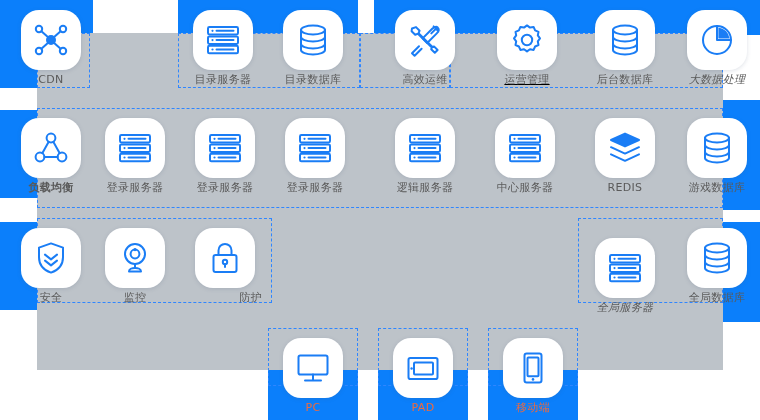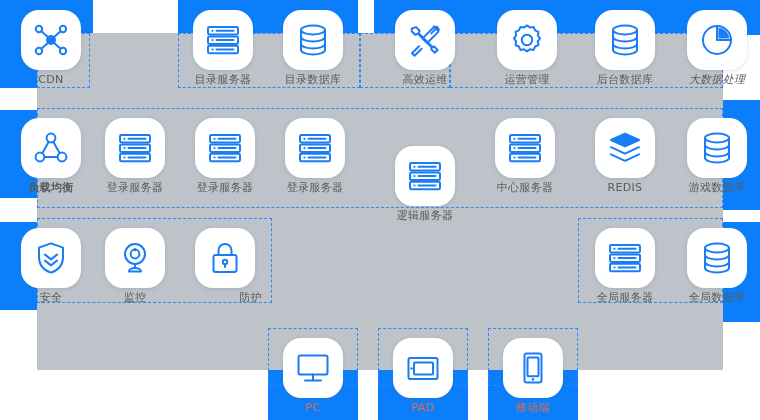--- a/index.html
+++ b/index.html
@@ -125,21 +125,21 @@
       <div class="node" style="left: 388px; top: 10px;">
         <div class="tile">
           <svg width="36" height="36" viewBox="0 0 36 36" fill="none" stroke="#1a7df5" stroke-width="2" stroke-linecap="round" stroke-linejoin="round">
             <path d="M5 6.5l4-1.4 3.6 3.6L11.2 12l13.4 13.4 2.4-1 3.6 3.6-2.8 2.8-3.6-3.6 1-2.4L11.8 11.4 8.2 12.8 4.6 9.2z" fill="none"></path>
             <path d="M30.5 5.2l-6.2 6.2M26.6 4.4l3.6 3.6M30.6 5.4c1.6 1.6 1.2 4-0.8 6l-9.6 9.6-4.6-4.6 9.6-9.6c2-2 4.4-2.4 5.4-1.4z" fill="none"></path>
             <path d="M12 24.2L5 31.2l2.6 2.6 7-7" fill="none"></path>
           </svg>
         </div>
         <div class="label">高效运维</div>
       </div>
-      <div class="node" style="left: 490px; top: 10px;">
+      <div class="node" style="left: 490px; top: 10px; text-decoration: underline;">
         <div class="tile">
           <svg width="36" height="36" viewBox="0 0 36 36" fill="none" stroke="#1a7df5" stroke-width="2" stroke-linecap="round" stroke-linejoin="round">
             <path d="M18 3.4l3 2.2 3.6-.7 1.5 3.4 3.4 1.5-.7 3.6 2.2 3-2.2 3 .7 3.6-3.4 1.5-1.5 3.4-3.6-.7-3 2.2-3-2.2-3.6.7-1.5-3.4-3.4-1.5.7-3.6-2.2-3 2.2-3-.7-3.6 3.4-1.5 1.5-3.4 3.6.7z"></path>
             <circle cx="18" cy="18" r="5.2"></circle>
           </svg>
         </div>
         <div class="label">运营管理</div>
       </div>
       <div class="node" style="left: 588px; top: 10px;">
         <div class="tile">
@@ -217,21 +217,21 @@
             <circle cx="7.5" cy="8.8" r="1.1" fill="#1a7df5" stroke="none"></circle>
             <circle cx="7.5" cy="18.1" r="1.1" fill="#1a7df5" stroke="none"></circle>
             <circle cx="7.5" cy="27.5" r="1.1" fill="#1a7df5" stroke="none"></circle>
             <line x1="11.5" y1="8.8" x2="28.5" y2="8.8"></line>
             <line x1="11.5" y1="18.1" x2="28.5" y2="18.1"></line>
             <line x1="11.5" y1="27.5" x2="28.5" y2="27.5"></line>
           </svg>
         </div>
         <div class="label">登录服务器</div>
       </div>
-      <div class="node" style="left: 388px; top: 118px; margin-top: 28px;">
+      <div class="node" style="left: 388px; top: 118px;">
         <div class="tile">
           <svg width="36" height="36" viewBox="0 0 36 36" fill="none" stroke="#1a7df5" stroke-width="2" stroke-linecap="round" stroke-linejoin="round">
             <rect x="3" y="5" width="30" height="7.5" rx="1.4"></rect>
             <rect x="3" y="14.4" width="30" height="7.5" rx="1.4"></rect>
             <rect x="3" y="23.8" width="30" height="7.5" rx="1.4"></rect>
             <circle cx="7.5" cy="8.8" r="1.1" fill="#1a7df5" stroke="none"></circle>
             <circle cx="7.5" cy="18.1" r="1.1" fill="#1a7df5" stroke="none"></circle>
             <circle cx="7.5" cy="27.5" r="1.1" fill="#1a7df5" stroke="none"></circle>
             <line x1="11.5" y1="8.8" x2="28.5" y2="8.8"></line>
             <line x1="11.5" y1="18.1" x2="28.5" y2="18.1"></line>
@@ -303,21 +303,21 @@
         <div class="tile">
           <svg width="36" height="36" viewBox="0 0 36 36" fill="none" stroke="#1a7df5" stroke-width="2" stroke-linecap="round" stroke-linejoin="round">
             <rect x="6.5" y="15" width="23" height="17" rx="2"></rect>
             <path d="M11.5 15v-4.6a6.5 6.5 0 0 1 13 0V15"></path>
             <circle cx="18" cy="22" r="2.2"></circle>
             <line x1="18" y1="24" x2="18" y2="27"></line>
           </svg>
         </div>
         <div class="label">防护</div>
       </div>
-      <div class="node" style="left: 588px; top: 228px;">
+      <div class="node" style="left: 588px; top: 238px; font-style: italic;">
         <div class="tile">
           <svg width="36" height="36" viewBox="0 0 36 36" fill="none" stroke="#1a7df5" stroke-width="2" stroke-linecap="round" stroke-linejoin="round">
             <rect x="3" y="5" width="30" height="7.5" rx="1.4"></rect>
             <rect x="3" y="14.4" width="30" height="7.5" rx="1.4"></rect>
             <rect x="3" y="23.8" width="30" height="7.5" rx="1.4"></rect>
             <circle cx="7.5" cy="8.8" r="1.1" fill="#1a7df5" stroke="none"></circle>
             <circle cx="7.5" cy="18.1" r="1.1" fill="#1a7df5" stroke="none"></circle>
             <circle cx="7.5" cy="27.5" r="1.1" fill="#1a7df5" stroke="none"></circle>
             <line x1="11.5" y1="8.8" x2="28.5" y2="8.8"></line>
             <line x1="11.5" y1="18.1" x2="28.5" y2="18.1"></line>

